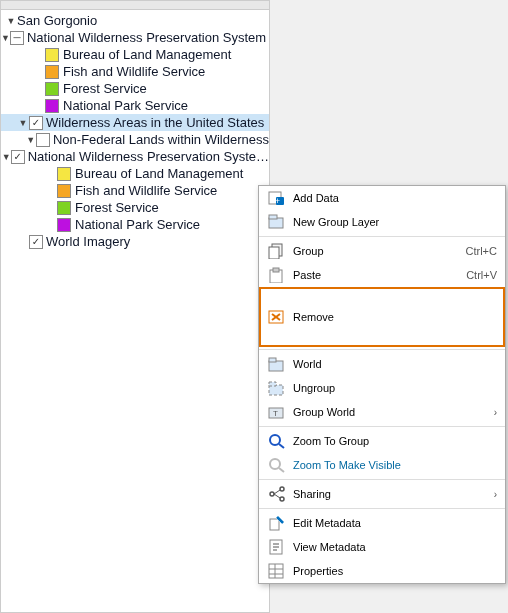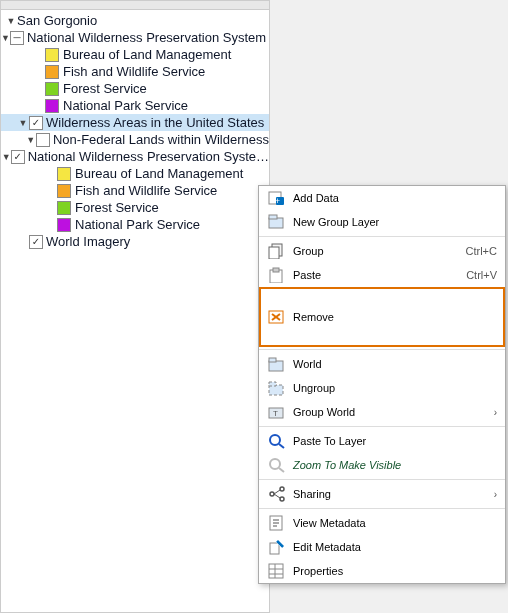--- a/index.html
+++ b/index.html
@@ -113,23 +113,22 @@
       position: relative;
     }
 
     .menu-item.highlighted {
       background: #fff;
       border: 2px solid #e07000;
       padding: 20px 6px;
     }
 
     .menu-item.disabled {
-      color: #14532d;
+      color: #0369a1;
       cursor: default;
-      font-style: italic;
     }
 
     .menu-separator {
       height: 1px;
       background: #ddd;
       margin: 2px 0;
     }
 
     .menu-icon {
       width: 20px;
@@ -334,21 +333,21 @@
         <span class="menu-arrow">›</span>
       </div>
       <div class="menu-separator"></div>
       <div class="menu-item">
         <span class="menu-icon">
       <svg width="18" height="16">
             <circle cx="7" cy="7" r="5" fill="none" stroke="#1a56c4" stroke-width="2"></circle>
             <line x1="11" y1="11" x2="16" y2="15" stroke="#1a56c4" stroke-width="2"></line>
           </svg>
     </span>
-        <span class="menu-label">Paste To Layer</span>
+        <span class="menu-label">Zoom To Group</span>
       </div>
       <div class="menu-item disabled">
         <span class="menu-icon">
       <svg width="18" height="16">
             <circle cx="7" cy="7" r="5" fill="none" stroke="#bbb" stroke-width="2"></circle>
             <line x1="11" y1="11" x2="16" y2="15" stroke="#bbb" stroke-width="2"></line>
           </svg>
     </span>
         <span class="menu-label">Zoom To Make Visible</span>
       </div>
@@ -363,41 +362,41 @@
             <line x1="6" y1="8" x2="12" y2="12" stroke="#555" stroke-width="1"></line>
           </svg>
     </span>
         <span class="menu-label">Sharing</span>
         <span class="menu-arrow">›</span>
       </div>
       <div class="menu-separator"></div>
       <div class="menu-item">
         <span class="menu-icon">
       <svg width="18" height="16">
+            <rect x="2" y="4" width="9" height="11" fill="#fff" stroke="#888" stroke-width="1"></rect>
+            <polygon points="10,1 16,7 14,9 8,3" fill="#0070c0"></polygon>
+            <line x1="8" y1="3" x2="14" y2="9" stroke="#fff" stroke-width="0.5"></line>
+          </svg>
+    </span>
+        <span class="menu-label">Edit Metadata</span>
+      </div>
+      <div class="menu-item">
+        <span class="menu-icon">
+      <svg width="18" height="16">
             <rect x="2" y="1" width="12" height="14" fill="#fff" stroke="#888" stroke-width="1"></rect>
             <line x1="5" y1="5" x2="11" y2="5" stroke="#555" stroke-width="1"></line>
             <line x1="5" y1="8" x2="11" y2="8" stroke="#555" stroke-width="1"></line>
             <line x1="5" y1="11" x2="9" y2="11" stroke="#555" stroke-width="1"></line>
           </svg>
     </span>
         <span class="menu-label">View Metadata</span>
       </div>
       <div class="menu-item">
         <span class="menu-icon">
       <svg width="18" height="16">
-            <rect x="2" y="4" width="9" height="11" fill="#fff" stroke="#888" stroke-width="1"></rect>
-            <polygon points="10,1 16,7 14,9 8,3" fill="#0070c0"></polygon>
-            <line x1="8" y1="3" x2="14" y2="9" stroke="#fff" stroke-width="0.5"></line>
-          </svg>
-    </span>
-        <span class="menu-label">Edit Metadata</span>
-      </div>
-      <div class="menu-item">
-        <span class="menu-icon">
-      <svg width="18" height="16">
             <rect x="1" y="1" width="14" height="14" fill="#fff" stroke="#888" stroke-width="1"></rect>
             <line x1="7" y1="1" x2="7" y2="15" stroke="#888" stroke-width="1"></line>
             <line x1="1" y1="6" x2="15" y2="6" stroke="#888" stroke-width="1"></line>
             <line x1="1" y1="11" x2="15" y2="11" stroke="#888" stroke-width="1"></line>
           </svg>
     </span>
         <span class="menu-label">Properties</span>
       </div>
     </div>
 

